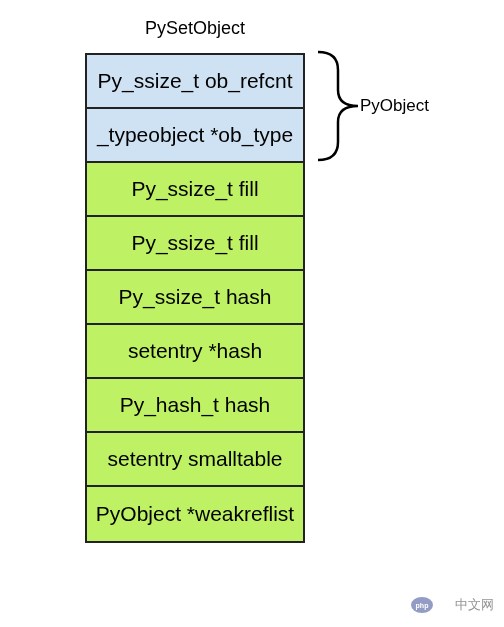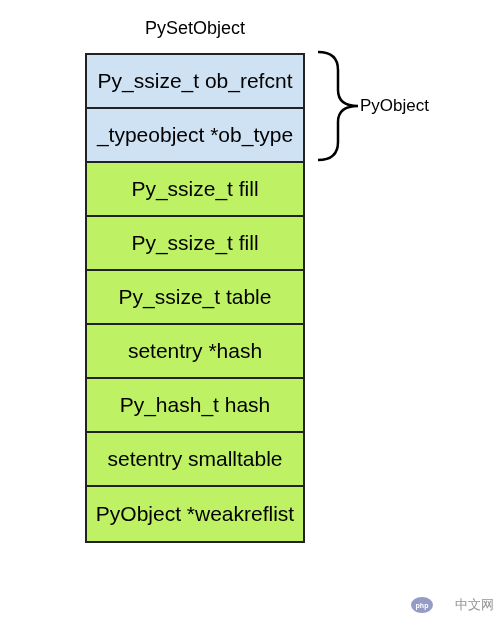--- a/index.html
+++ b/index.html
@@ -87,21 +87,21 @@
 <body>
 
 <div class="container">
   <div class="struct-title">PySetObject</div>
 
   <div class="struct-box">
     <div class="field blue">Py_ssize_t ob_refcnt</div>
     <div class="field blue">_typeobject *ob_type</div>
     <div class="field green">Py_ssize_t fill</div>
     <div class="field green">Py_ssize_t fill</div>
-    <div class="field green">Py_ssize_t table</div>
+    <div class="field green">Py_ssize_t hash</div>
     <div class="field green">setentry *hash</div>
     <div class="field green">Py_hash_t hash</div>
     <div class="field green">setentry smalltable</div>
     <div class="field green">PyObject *weakreflist</div>
   </div>
 
   <svg class="brace" viewBox="0 0 60 112">
     <path d="M 5 2 
              Q 25 2 25 20
              L 25 40

